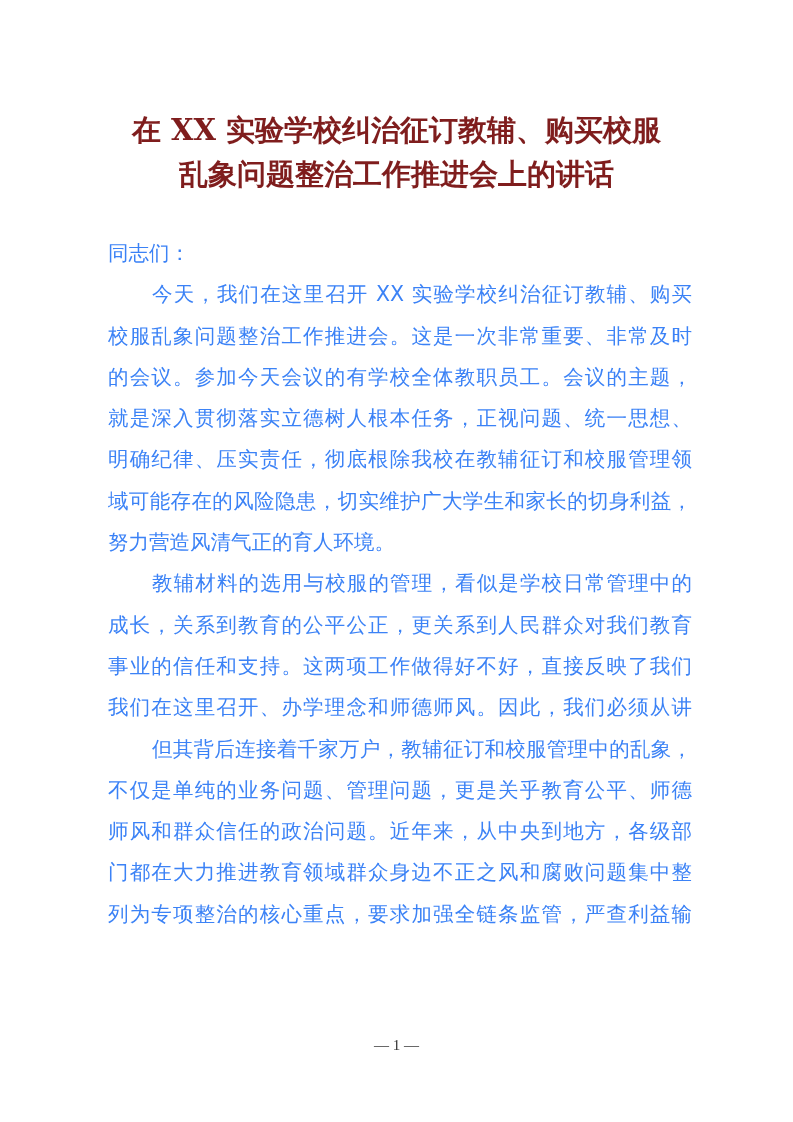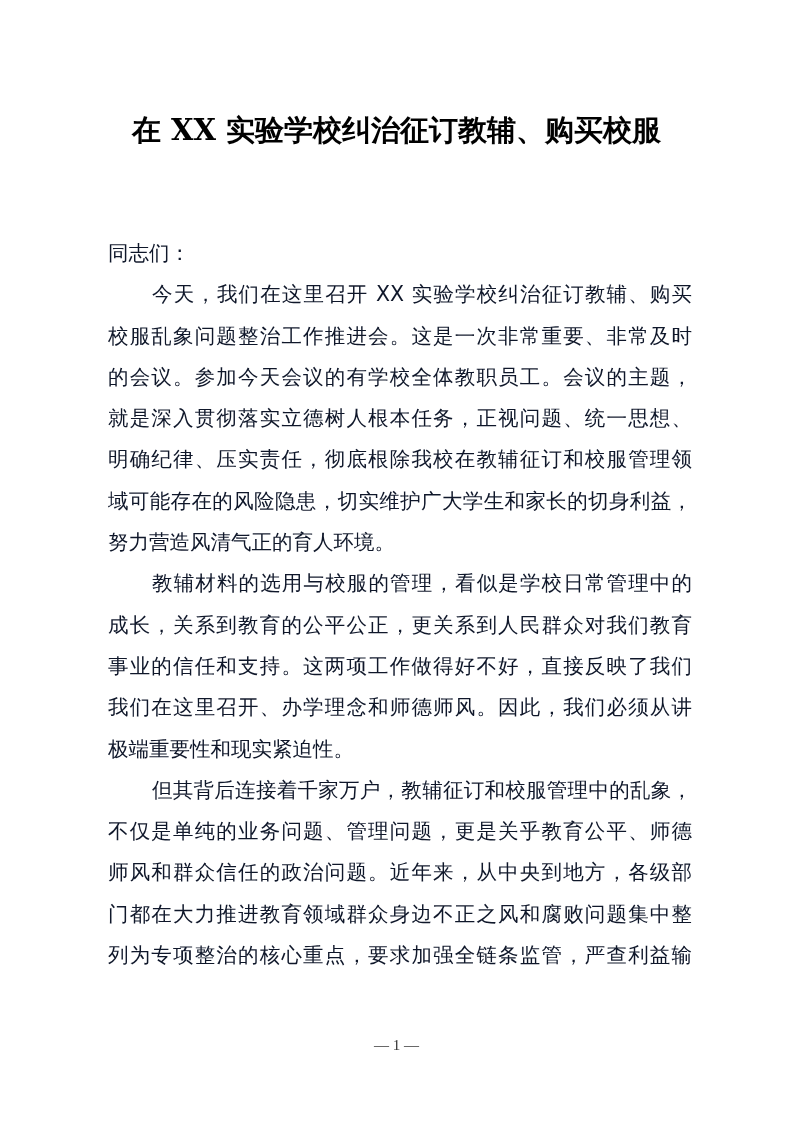--- a/index.html
+++ b/index.html
@@ -1,65 +1,65 @@
 <!DOCTYPE html>
 <html><head>
 <meta charset="utf-8">
 <style>
   html, body { margin: 0; padding: 0; background: #ffffff; }
   body { width: 793px; height: 1122px; position: relative; overflow: hidden; }
   .page { position: absolute; left: 0; top: 0; width: 793px; height: 1122px; background: #fff; }
   .title {
     position: absolute; left: 60px; width: 673px; top: 108px;
     text-align: center; font-family: "DejaVu Serif", "Liberation Serif", serif;
-    font-weight: bold; font-size: 29px; line-height: 44px; color: #000000;
+    font-weight: bold; font-size: 29px; line-height: 44px; color: #7f1d1d;
   }
   .title div { white-space: nowrap; }
   .body {
     position: absolute; left: 108px; top: 233px; width: 584px;
     font-family: "DejaVu Sans", "Liberation Sans", sans-serif;
-    font-size: 20.5px; line-height: 41.3px; color: #0f172a;
+    font-size: 20.5px; line-height: 41.3px; color: #3b82f6;
     text-align: justify; text-justify: inter-character;
   }
   .line { white-space: nowrap; height: 41.3px; text-align-last: justify; display: block; }
   .line.last { text-align-last: left; }
   .indent { padding-left: 44px; }
   .salutation { text-align-last: left; }
   .footer {
     position: absolute; top: 1037px; left: 0; width: 793px; text-align: center;
     font-family: "Liberation Serif", serif; font-size: 15px; color: #333;
   }
 </style>
 </head>
 <body>
 
 <div class="page">
   <div class="title">
     <div>在 XX 实验学校纠治征订教辅、购买校服</div>
+    <div>乱象问题整治工作推进会上的讲话</div>
   </div>
 
   <div class="body">
     <div class="line salutation">同志们：</div>
 
     <div>
       <div class="line indent">今天，我们在这里召开 XX 实验学校纠治征订教辅、购买</div>
       <div class="line">校服乱象问题整治工作推进会。这是一次非常重要、非常及时</div>
       <div class="line">的会议。参加今天会议的有学校全体教职员工。会议的主题，</div>
       <div class="line">就是深入贯彻落实立德树人根本任务，正视问题、统一思想、</div>
       <div class="line">明确纪律、压实责任，彻底根除我校在教辅征订和校服管理领</div>
       <div class="line">域可能存在的风险隐患，切实维护广大学生和家长的切身利益，</div>
       <div class="line last">努力营造风清气正的育人环境。</div>
     </div>
 
     <div>
       <div class="line indent">教辅材料的选用与校服的管理，看似是学校日常管理中的</div>
       <div class="line">成长，关系到教育的公平公正，更关系到人民群众对我们教育</div>
       <div class="line">事业的信任和支持。这两项工作做得好不好，直接反映了我们</div>
       <div class="line">我们在这里召开、办学理念和师德师风。因此，我们必须从讲</div>
-      <div class="line last">极端重要性和现实紧迫性。</div>
     </div>
 
     <div>
       <div class="line indent">但其背后连接着千家万户，教辅征订和校服管理中的乱象，</div>
       <div class="line">不仅是单纯的业务问题、管理问题，更是关乎教育公平、师德</div>
       <div class="line">师风和群众信任的政治问题。近年来，从中央到地方，各级部</div>
       <div class="line">门都在大力推进教育领域群众身边不正之风和腐败问题集中整</div>
       <div class="line">列为专项整治的核心重点，要求加强全链条监管，严查利益输</div>
     </div>
   </div>

